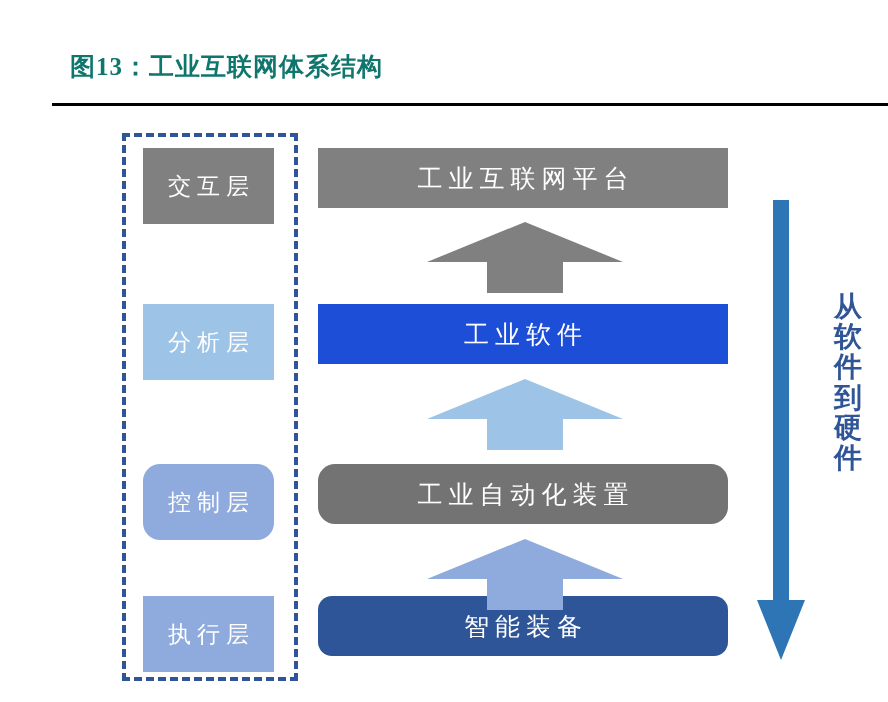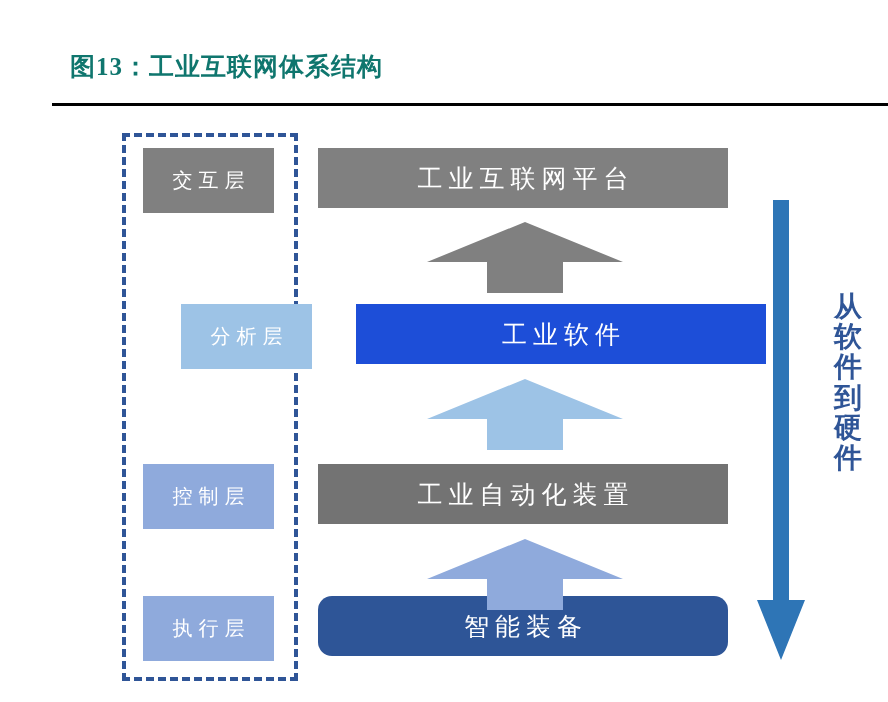--- a/index.html
+++ b/index.html
@@ -55,34 +55,34 @@
     justify-content: center;
     color: #ffffff;
     font-family: "Liberation Serif", "DejaVu Serif", serif;
     letter-spacing: 6px;
     text-indent: 6px;
     box-sizing: border-box;
   }
   .layer-box {
     left: 143px;
     width: 131px;
-    height: 65px;
-    font-size: 20px;
+    height: 76px;
+    font-size: 23px;
   }
   .main-box {
     left: 318px;
     width: 410px;
     height: 60px;
     font-size: 25px;
   }
 
   
   .row-1 { top: 148px; }
-  .row-2 { top: 304px; margin-left: 38px; }
-  .row-3 { top: 464px; }
+  .row-2 { top: 304px; }
+  .row-3 { top: 464px; border-radius: 17px; }
   .row-4 { top: 596px; }
 
   
   .up-arrow {
     position: absolute;
     left: 425px;
     width: 200px;
     height: 75px;
   }
   .up-arrow svg { display: block; width: 100%; height: 100%; }

